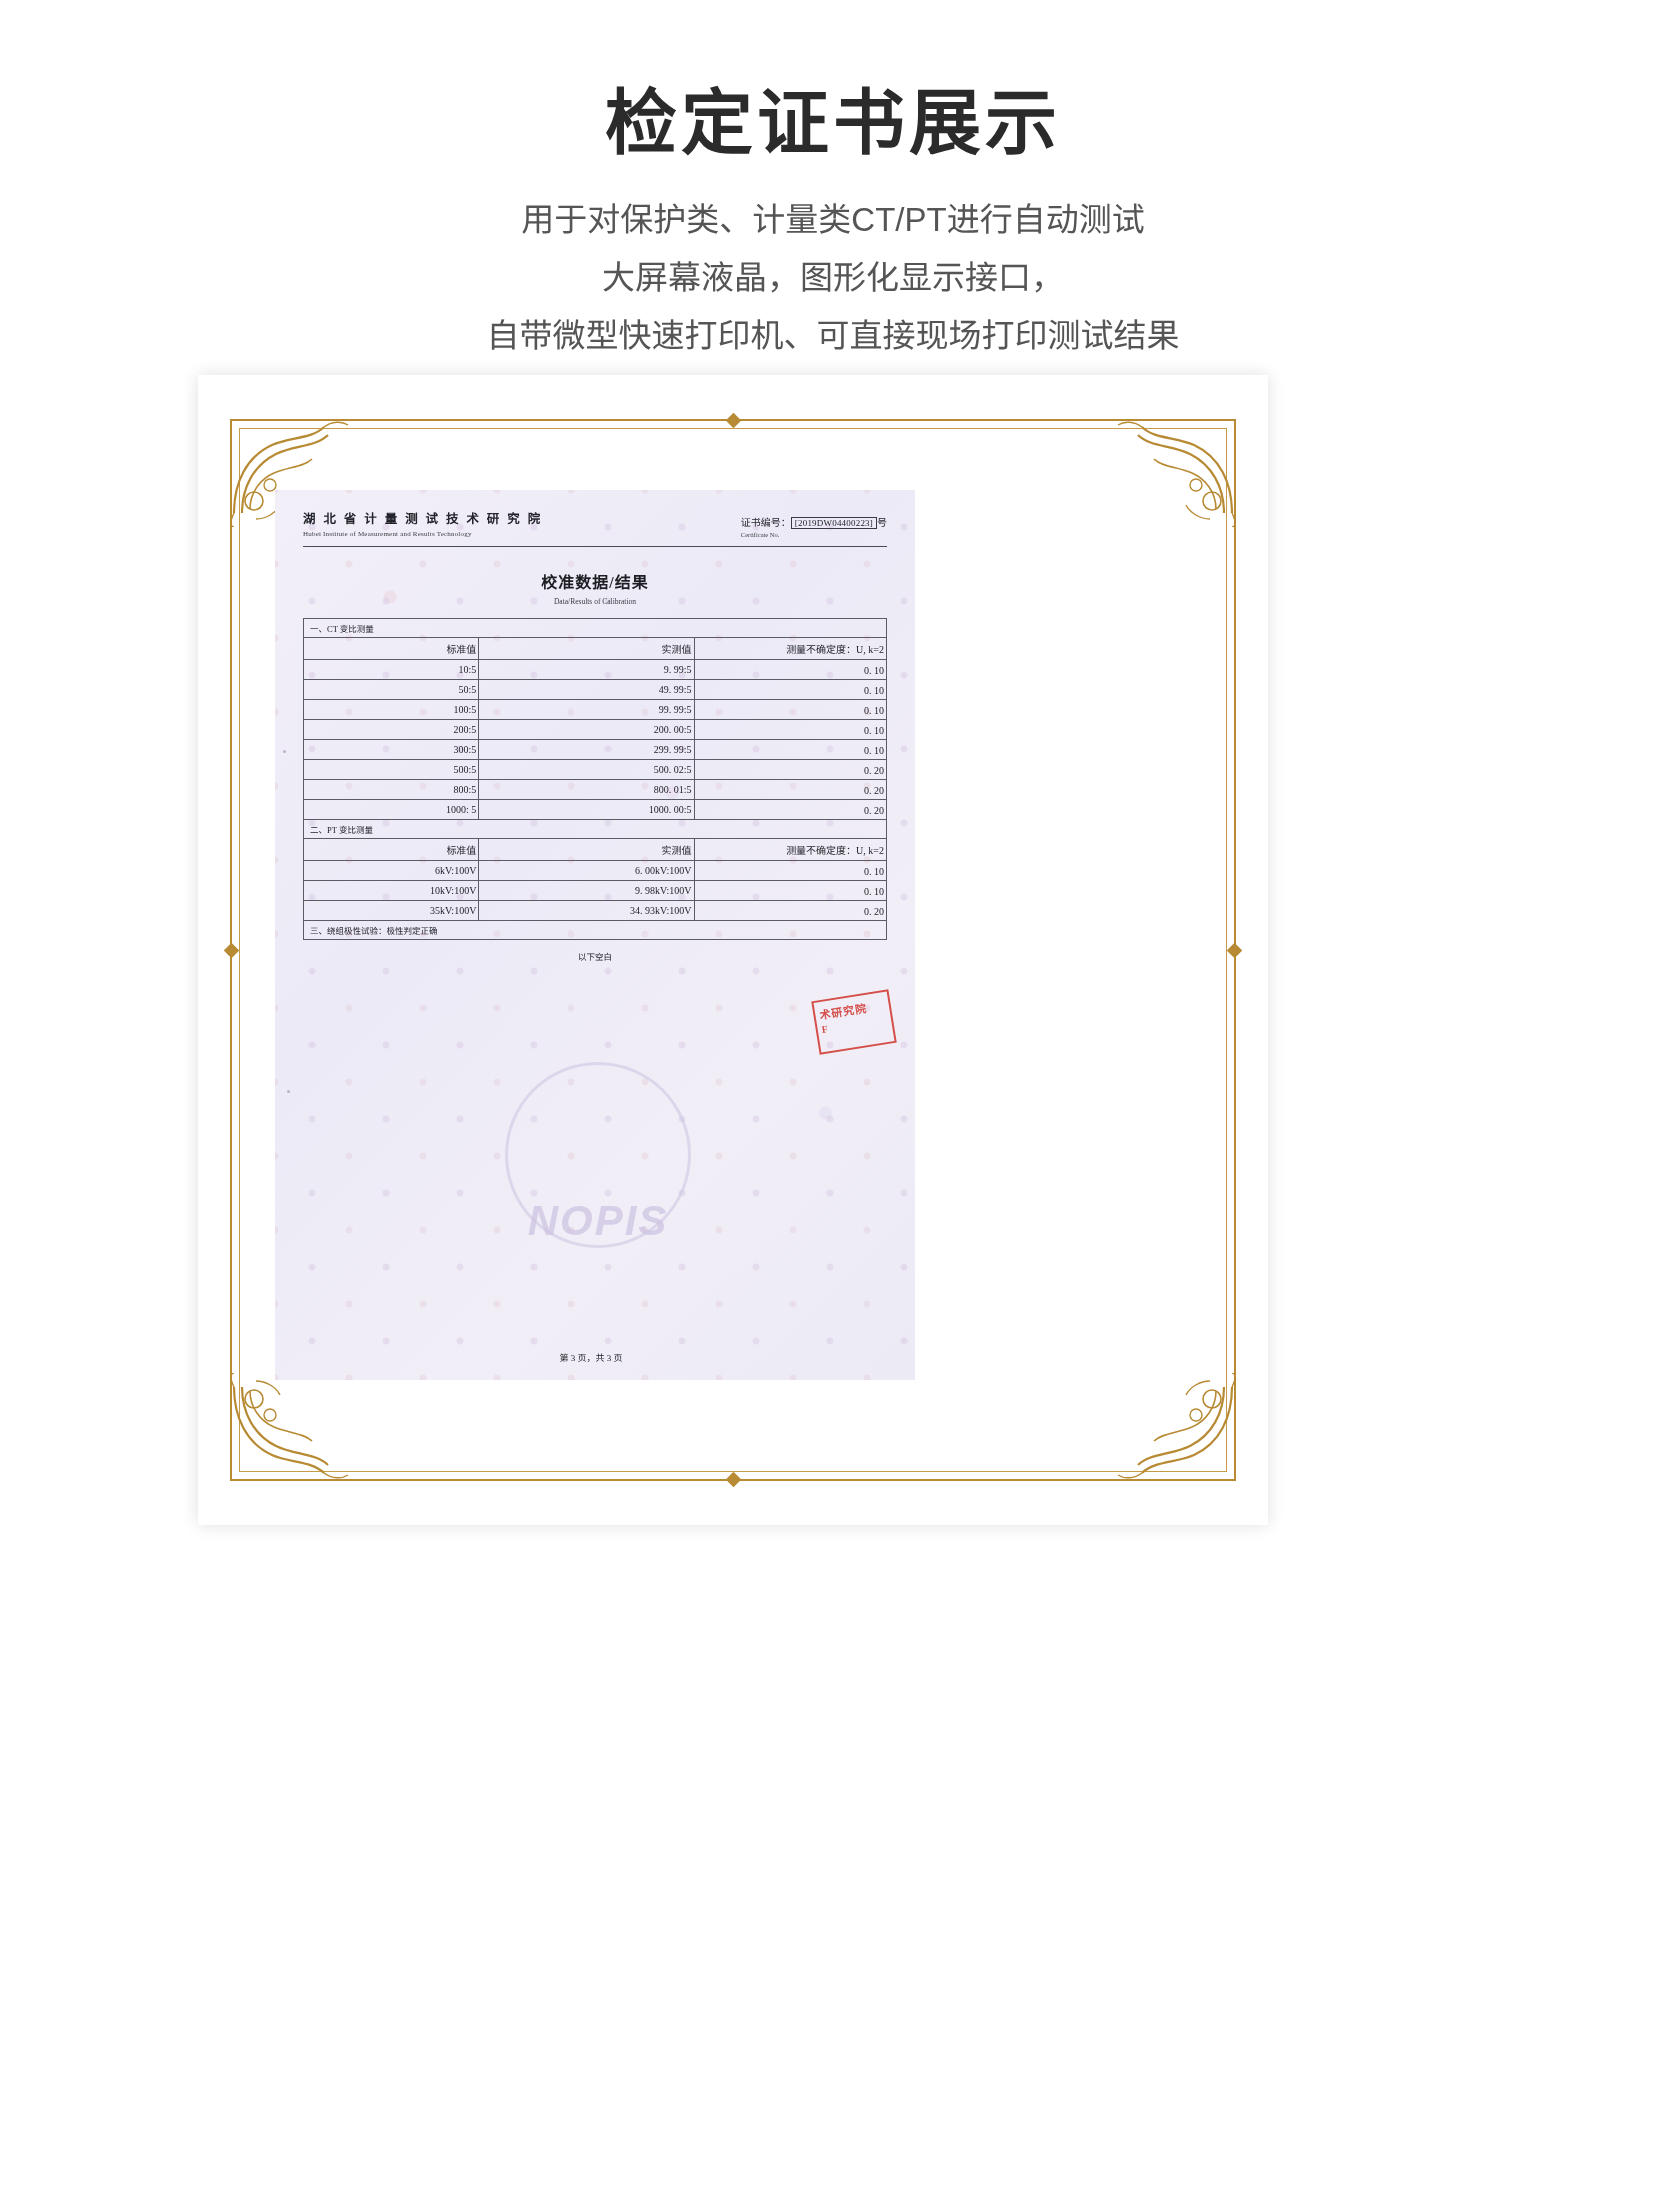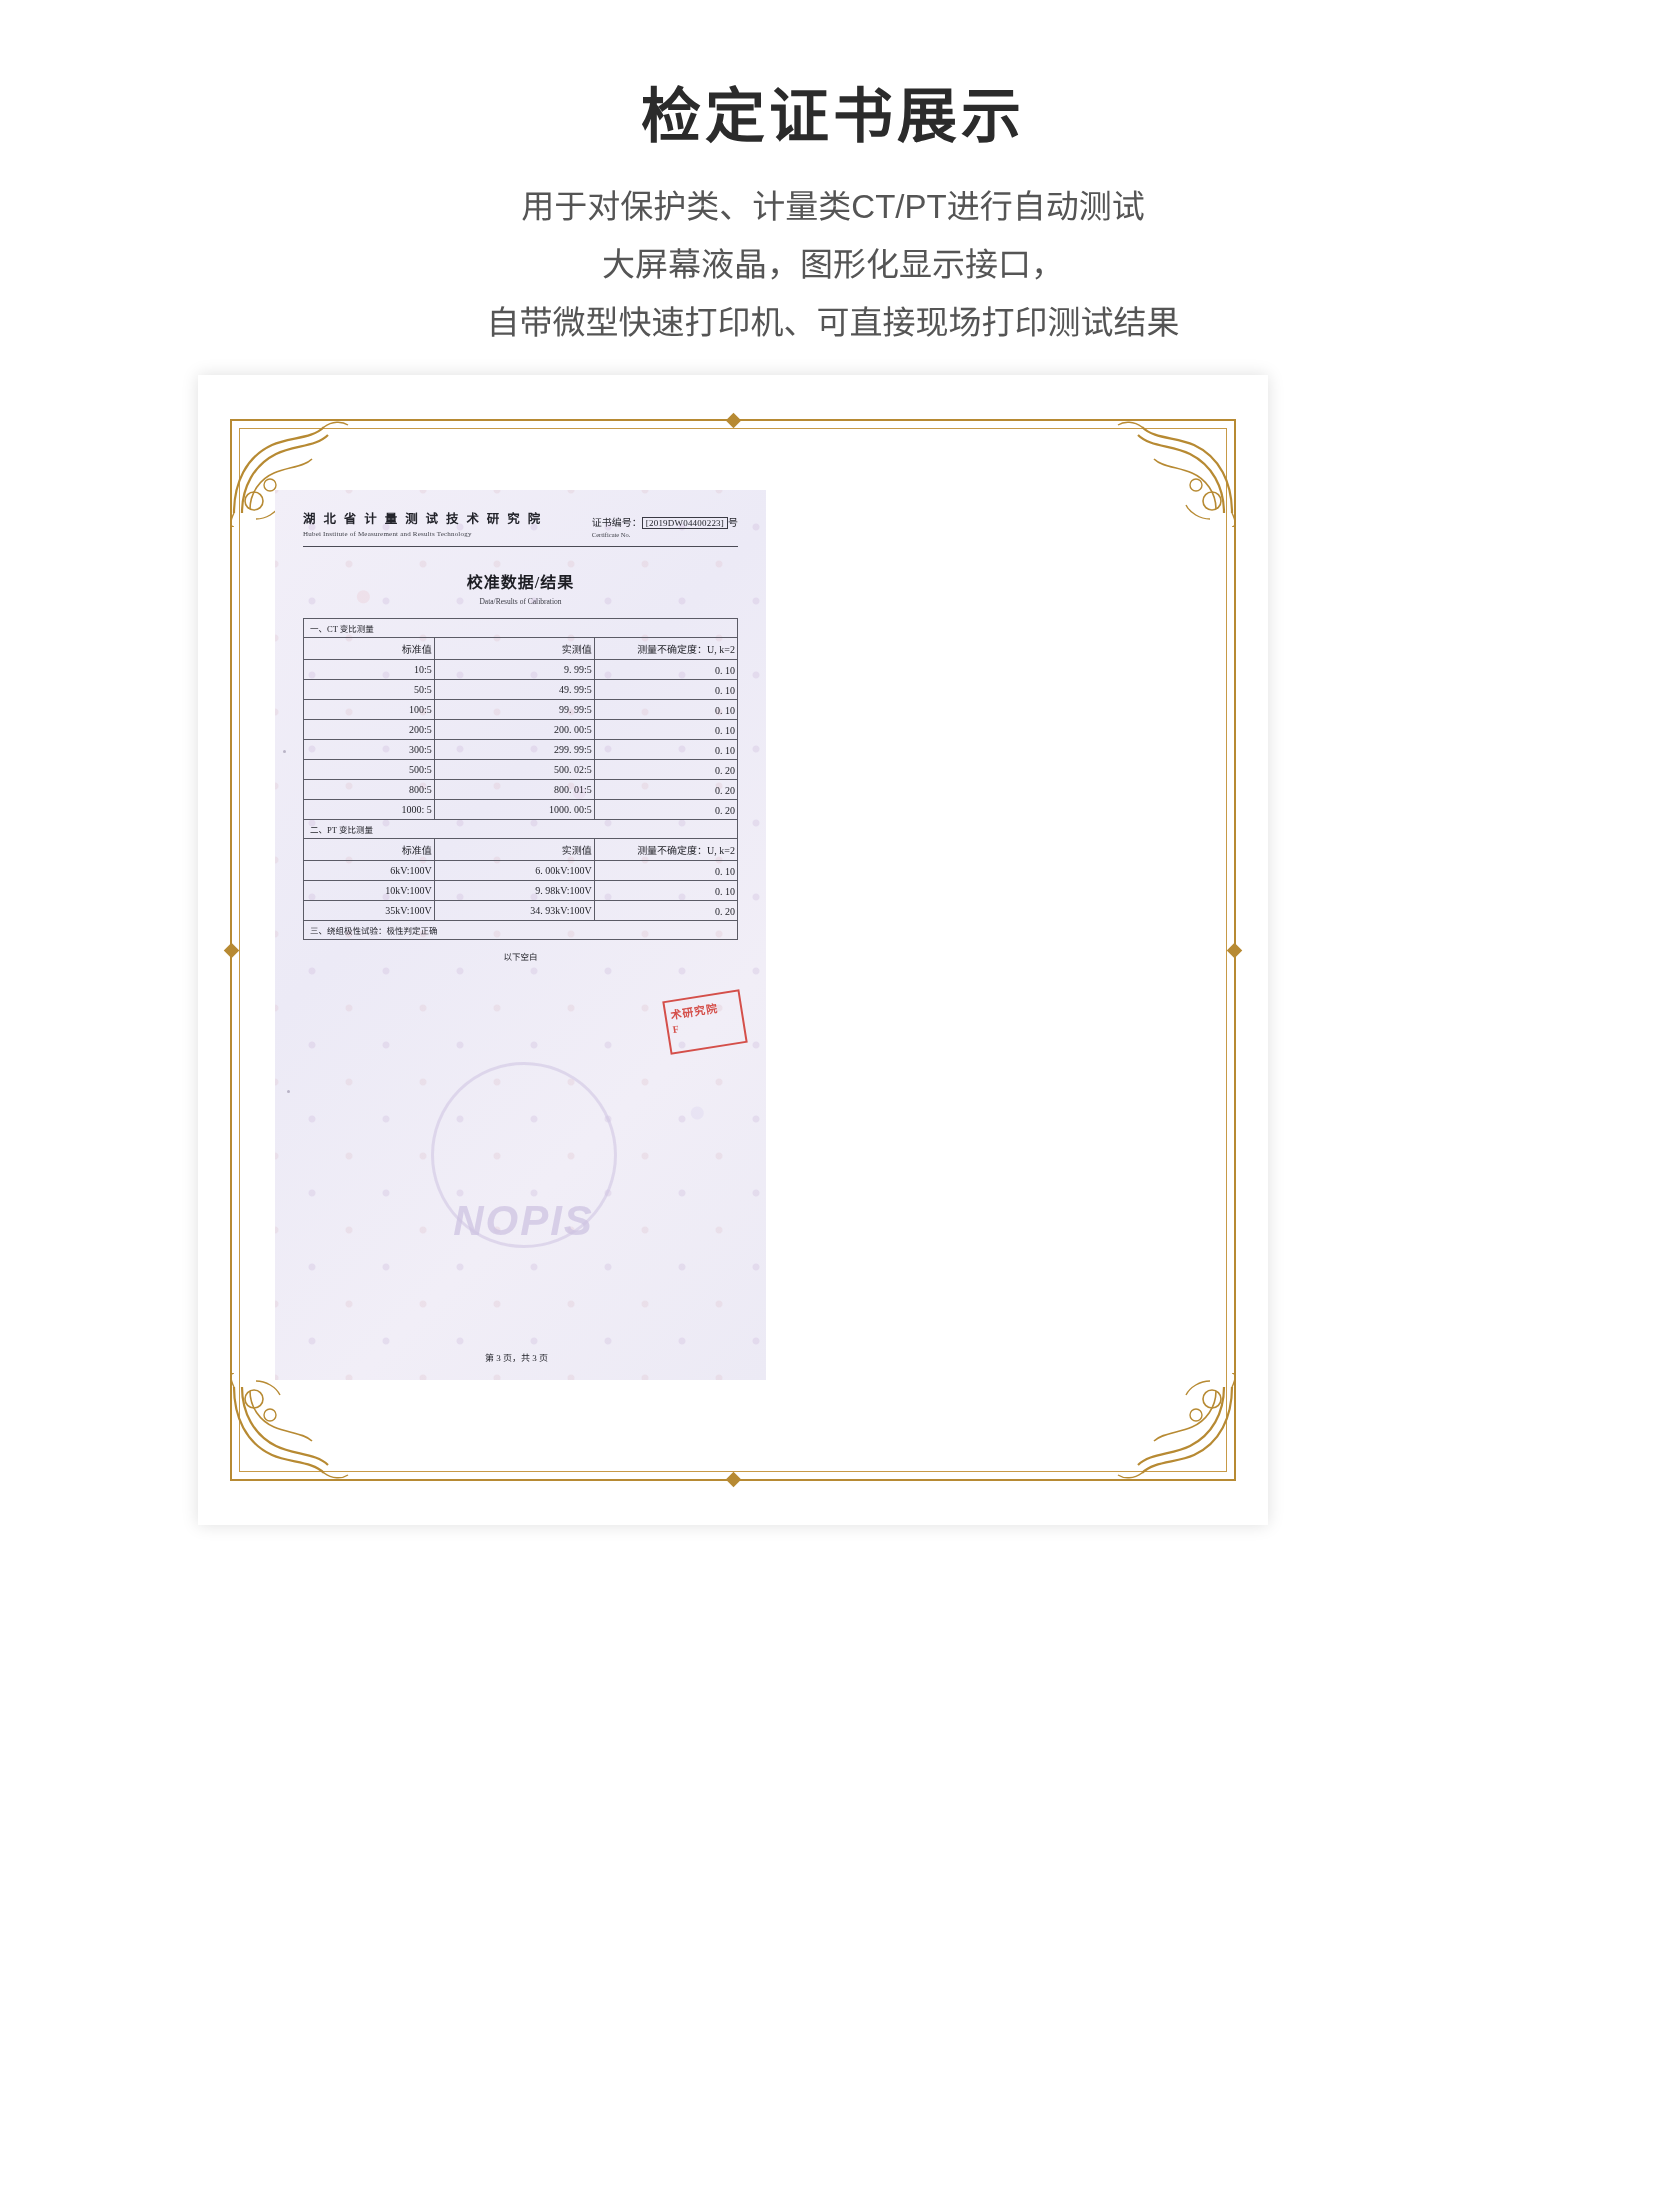--- a/index.html
+++ b/index.html
@@ -16,21 +16,21 @@
     overflow: hidden;
     position: relative;
   }
 
   
   .header {
     text-align: center;
     padding-top: 84px;
   }
   .page-title {
-    font-size: 60px;
+    font-size: 72px;
     font-weight: 700;
     letter-spacing: 4px;
     color: #2b2b2b;
     line-height: 1.1;
     margin: 0 0 28px 0;
     font-family: "Liberation Sans", "DejaVu Sans", sans-serif;
   }
   .subtitle-block {
     font-size: 33px;
     color: #555555;
@@ -93,21 +93,21 @@
   .corner-tl { left: 22px;  top: 34px; }
   .corner-tr { right: 22px; top: 34px; transform: scaleX(-1); }
   .corner-bl { left: 22px;  bottom: 34px; transform: scaleY(-1); }
   .corner-br { right: 22px; bottom: 34px; transform: scale(-1,-1); }
 
   
   .cert-page {
     position: absolute;
     left: 77px;
     top: 115px;
-    width: 491px;
+    width: 640px;
     height: 890px;
     background:
       radial-gradient(circle at 18% 12%, rgba(236,214,224,0.55) 0 6px, rgba(0,0,0,0) 7px),
       radial-gradient(circle at 62% 34%, rgba(231,216,236,0.5) 0 6px, rgba(0,0,0,0) 7px),
       radial-gradient(circle at 86% 70%, rgba(224,218,240,0.5) 0 6px, rgba(0,0,0,0) 7px),
       linear-gradient(135deg, #f2eff8 0%, #eceaf6 38%, #f1eef7 70%, #eceaf5 100%);
     box-sizing: border-box;
     padding: 22px 28px 0 28px;
     overflow: hidden;
   }

